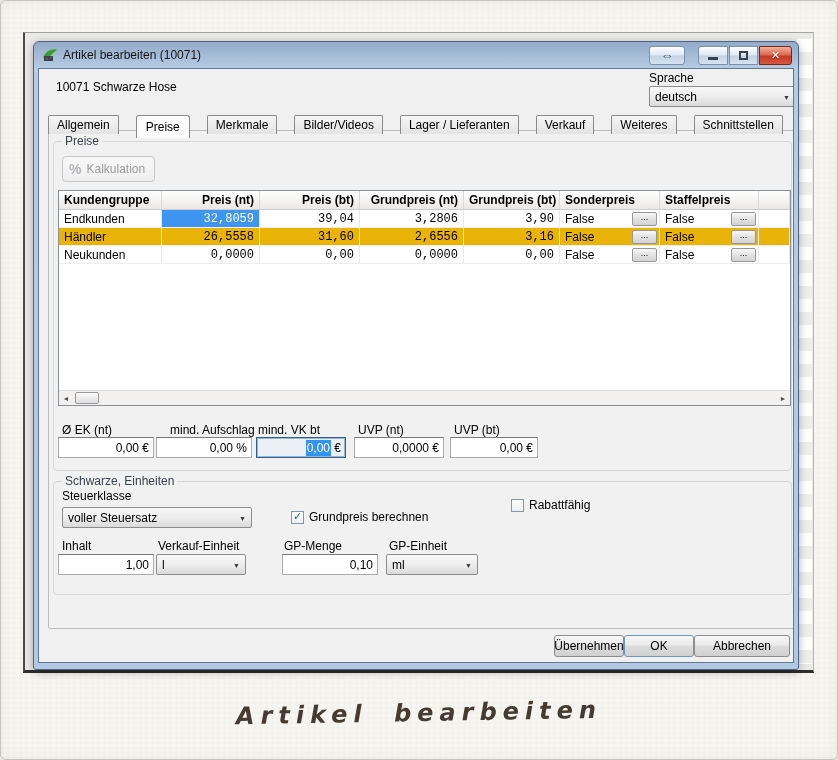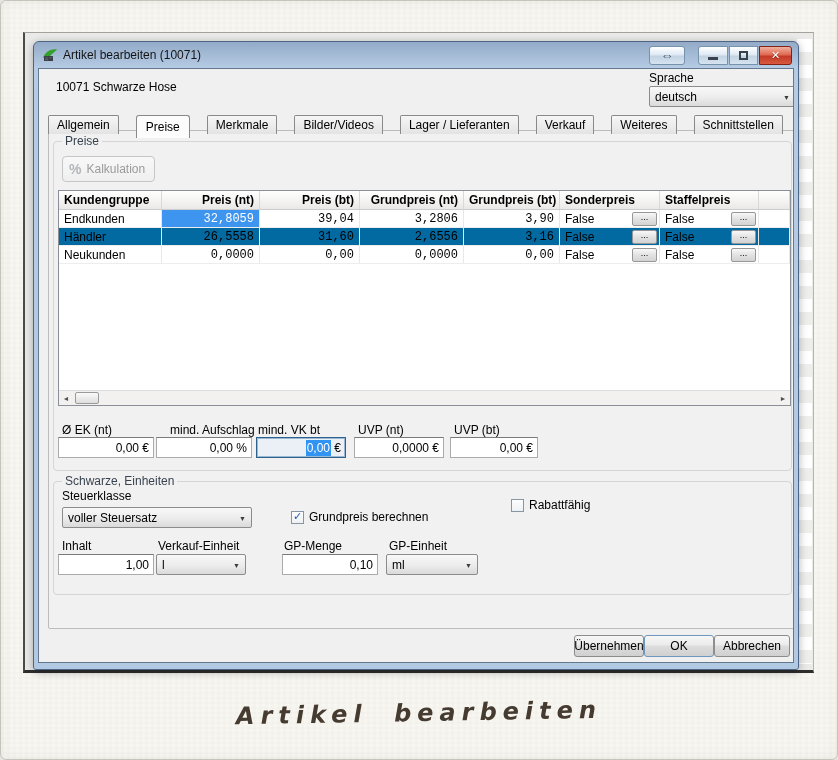--- a/index.html
+++ b/index.html
@@ -118,21 +118,21 @@
     display:grid; grid-template-columns:103px 98px 100px 104px 96px 100px 99px 1fr;
     height:19px; background:linear-gradient(#ffffff,#f3f2f1 60%,#e9e8e7);
     border-bottom:1px solid #cdcdcd; font-weight:bold;
   }
   .th { padding:2px 5px 0 5px; border-right:1px solid #d9d9d9; white-space:nowrap; overflow:hidden; }
   .th.num { text-align:right; }
   .trow {
     display:grid; grid-template-columns:103px 98px 100px 104px 96px 100px 99px 1fr;
     height:18px; border-bottom:1px solid #ededed; background:#fff; cursor:default;
   }
-  .trow.alt { background:#0369a1; }
+  .trow.alt { background:#eab308; }
   .td {
     padding:0 5px; border-right:1px solid #e8e8e8;
     display:flex; align-items:center; white-space:nowrap; overflow:hidden;
   }
   .td.num { justify-content:flex-end;font-family:Liberation Mono, monospace; }
   .td.sel { background:#3e95f0; color:#fdfdff; }
   .td.bool { justify-content:space-between; padding-right:2px; }
   .dots-btn {
     width:25px; height:14px; font-size:9px; line-height:6px;
     display:flex; align-items:flex-start; justify-content:center;
@@ -185,21 +185,21 @@
   .st-l2 { top:57px; }
   .l-inhalt{left:8px;} .l-ve{left:104px;} .l-gpm{left:230px;} .l-gpe{left:335px;}
   .tb.st { top:72px; }
   .in-inhalt{left:4px; width:96px;}
   .combo.ve{left:102px; top:72px; width:90px;}
   .in-gpm{left:228px; width:96px;}
   .combo.gpe{left:332px; top:72px; width:92px;}
   
   .footer { position:absolute; right:3px; bottom:5px; display:flex; gap:0; }
   .btn.footer-btn { height:22px; }
-  .b-uebernehmen{ width:70px; } .b-ok{ width:70px; border-color:#6d97bd; } .b-abbrechen{ width:76px; }
+  .b-uebernehmen{ width:70px; } .b-ok{ width:70px; border-color:#6d97bd; } .b-abbrechen{ width:96px; }
   
   .caption {
     position:absolute; left:0; right:0; top:698px; text-align:center;
     font-family:"DejaVu Sans",sans-serif; font-style:italic; font-weight:700;
     font-size:24px; letter-spacing:6px; word-spacing:12px; color:#453b30;
     transform:rotate(-1deg);
   }
 </style>
 </head>
 <body>

